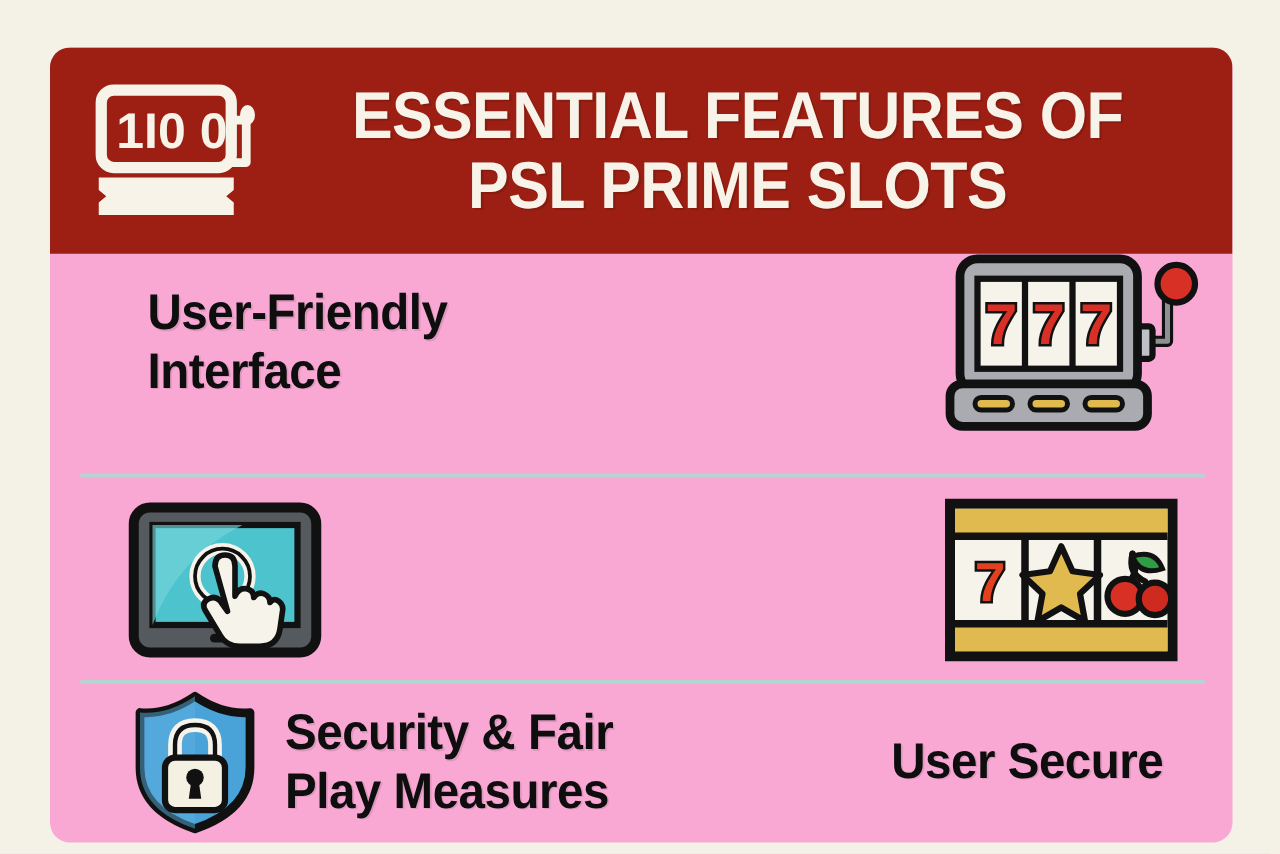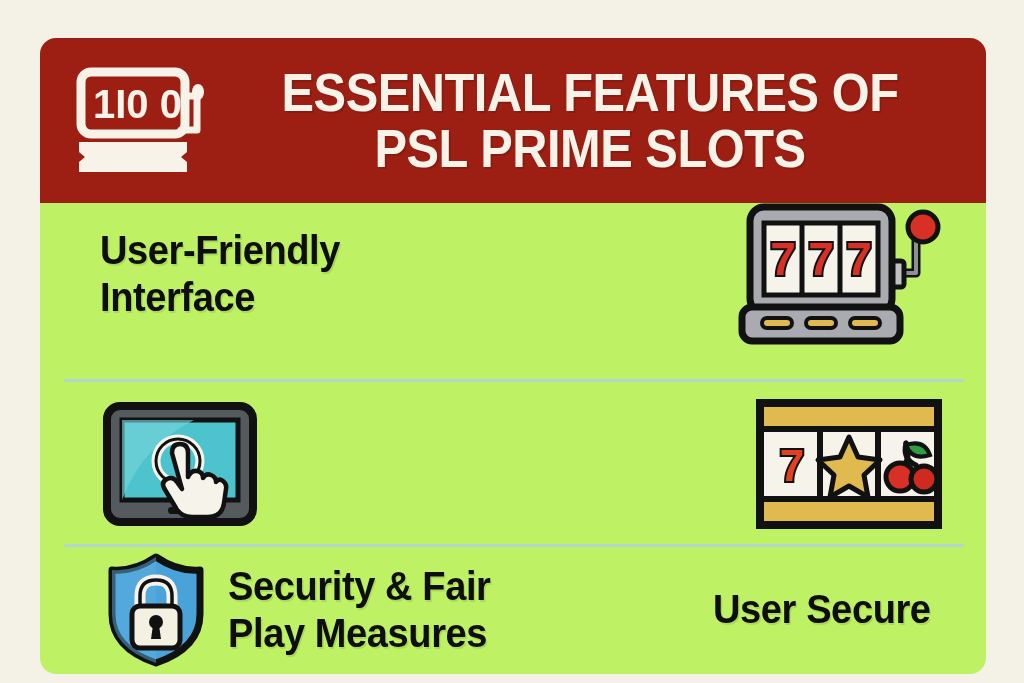--- a/index.html
+++ b/index.html
@@ -21,21 +21,21 @@
     background: #f4f1e6;
   }
 
   
   .card {
     position: absolute;
     left: 40px;
     top: 38px;
     width: 946px;
     height: 636px;
-    background: #bef264;
+    background: #f9a8d4;
     border-radius: 16px;
     overflow: hidden;
   }
 
   
   .header {
     position: absolute;
     left: 0;
     top: 0;
     width: 946px;
@@ -82,21 +82,21 @@
     height: 471px;
   }
 
   .row {
     position: absolute;
     left: 0;
     width: 946px;
     display: flex;
     align-items: center;
   }
-  .row-1 { top: 0px;   height: 142px; }
+  .row-1 { top: 0px;   height: 142px; margin-left: 18px; }
   .row-2 { top: 178px; height: 165px; }
   .row-3 { top: 343px; height: 128px; }
 
   .divider {
     position: absolute;
     left: 24px;
     width: 900px;
     height: 3px;
     background: #b4d6d2;
     border-radius: 2px;

